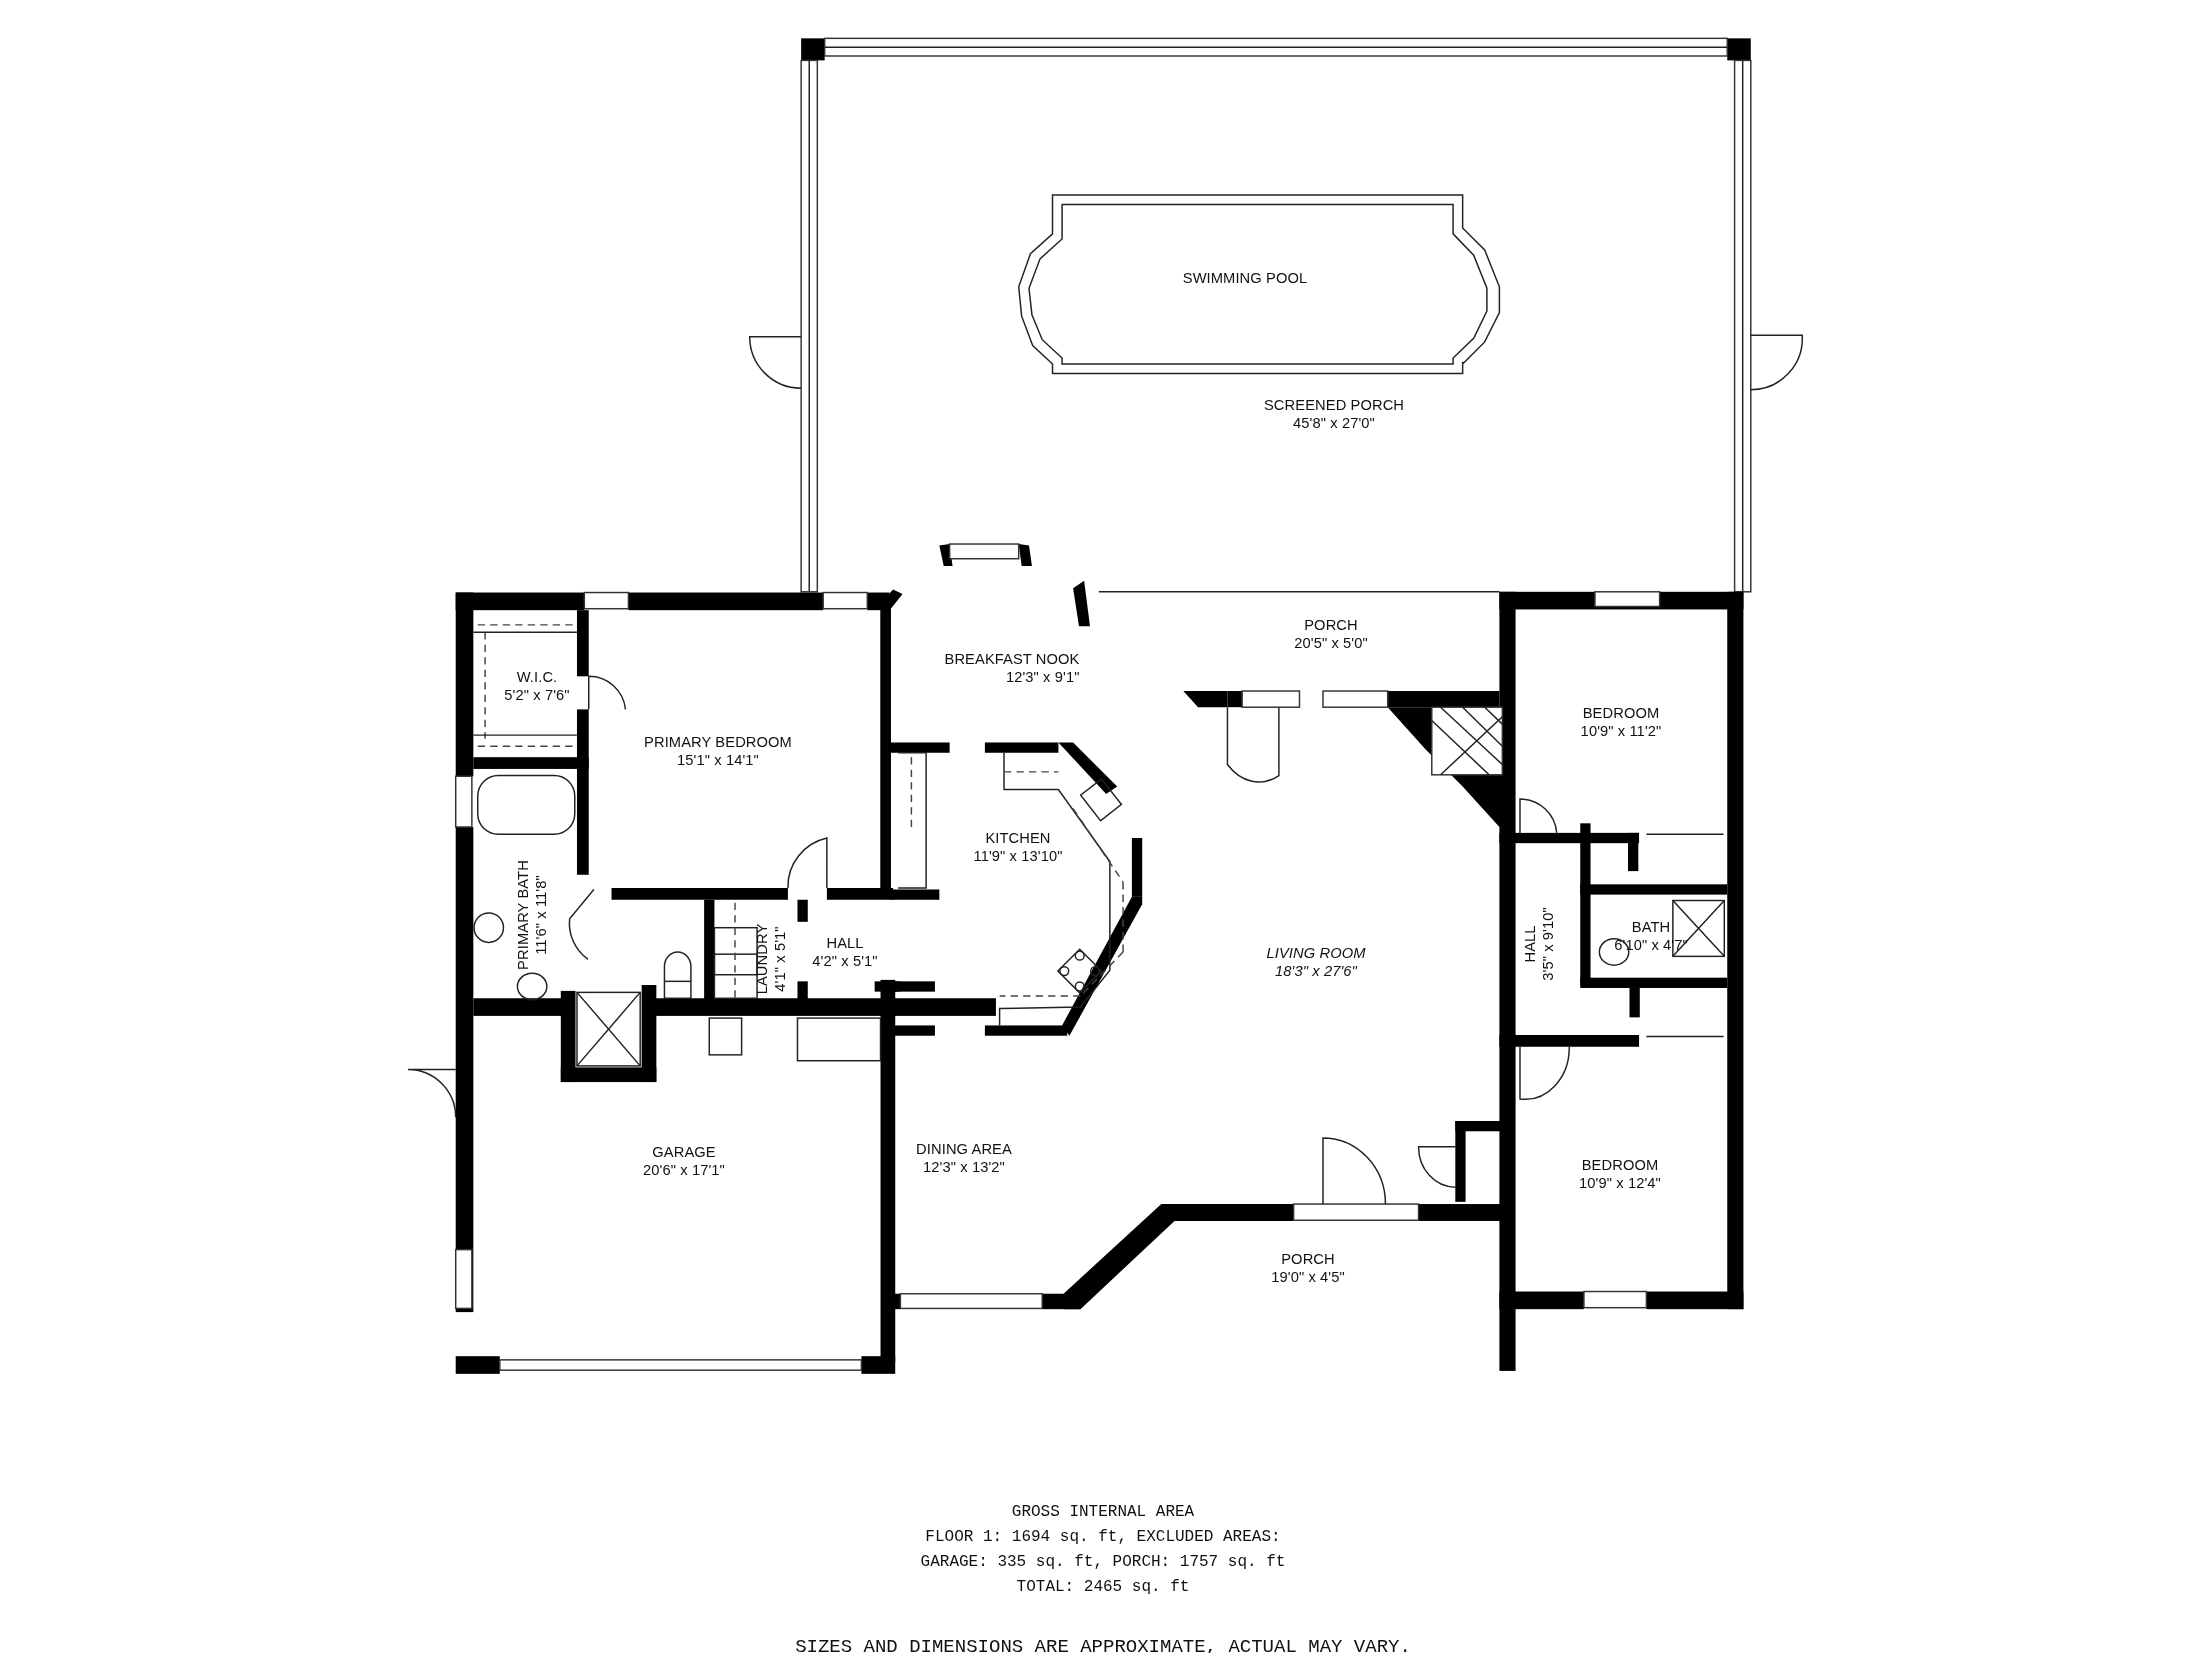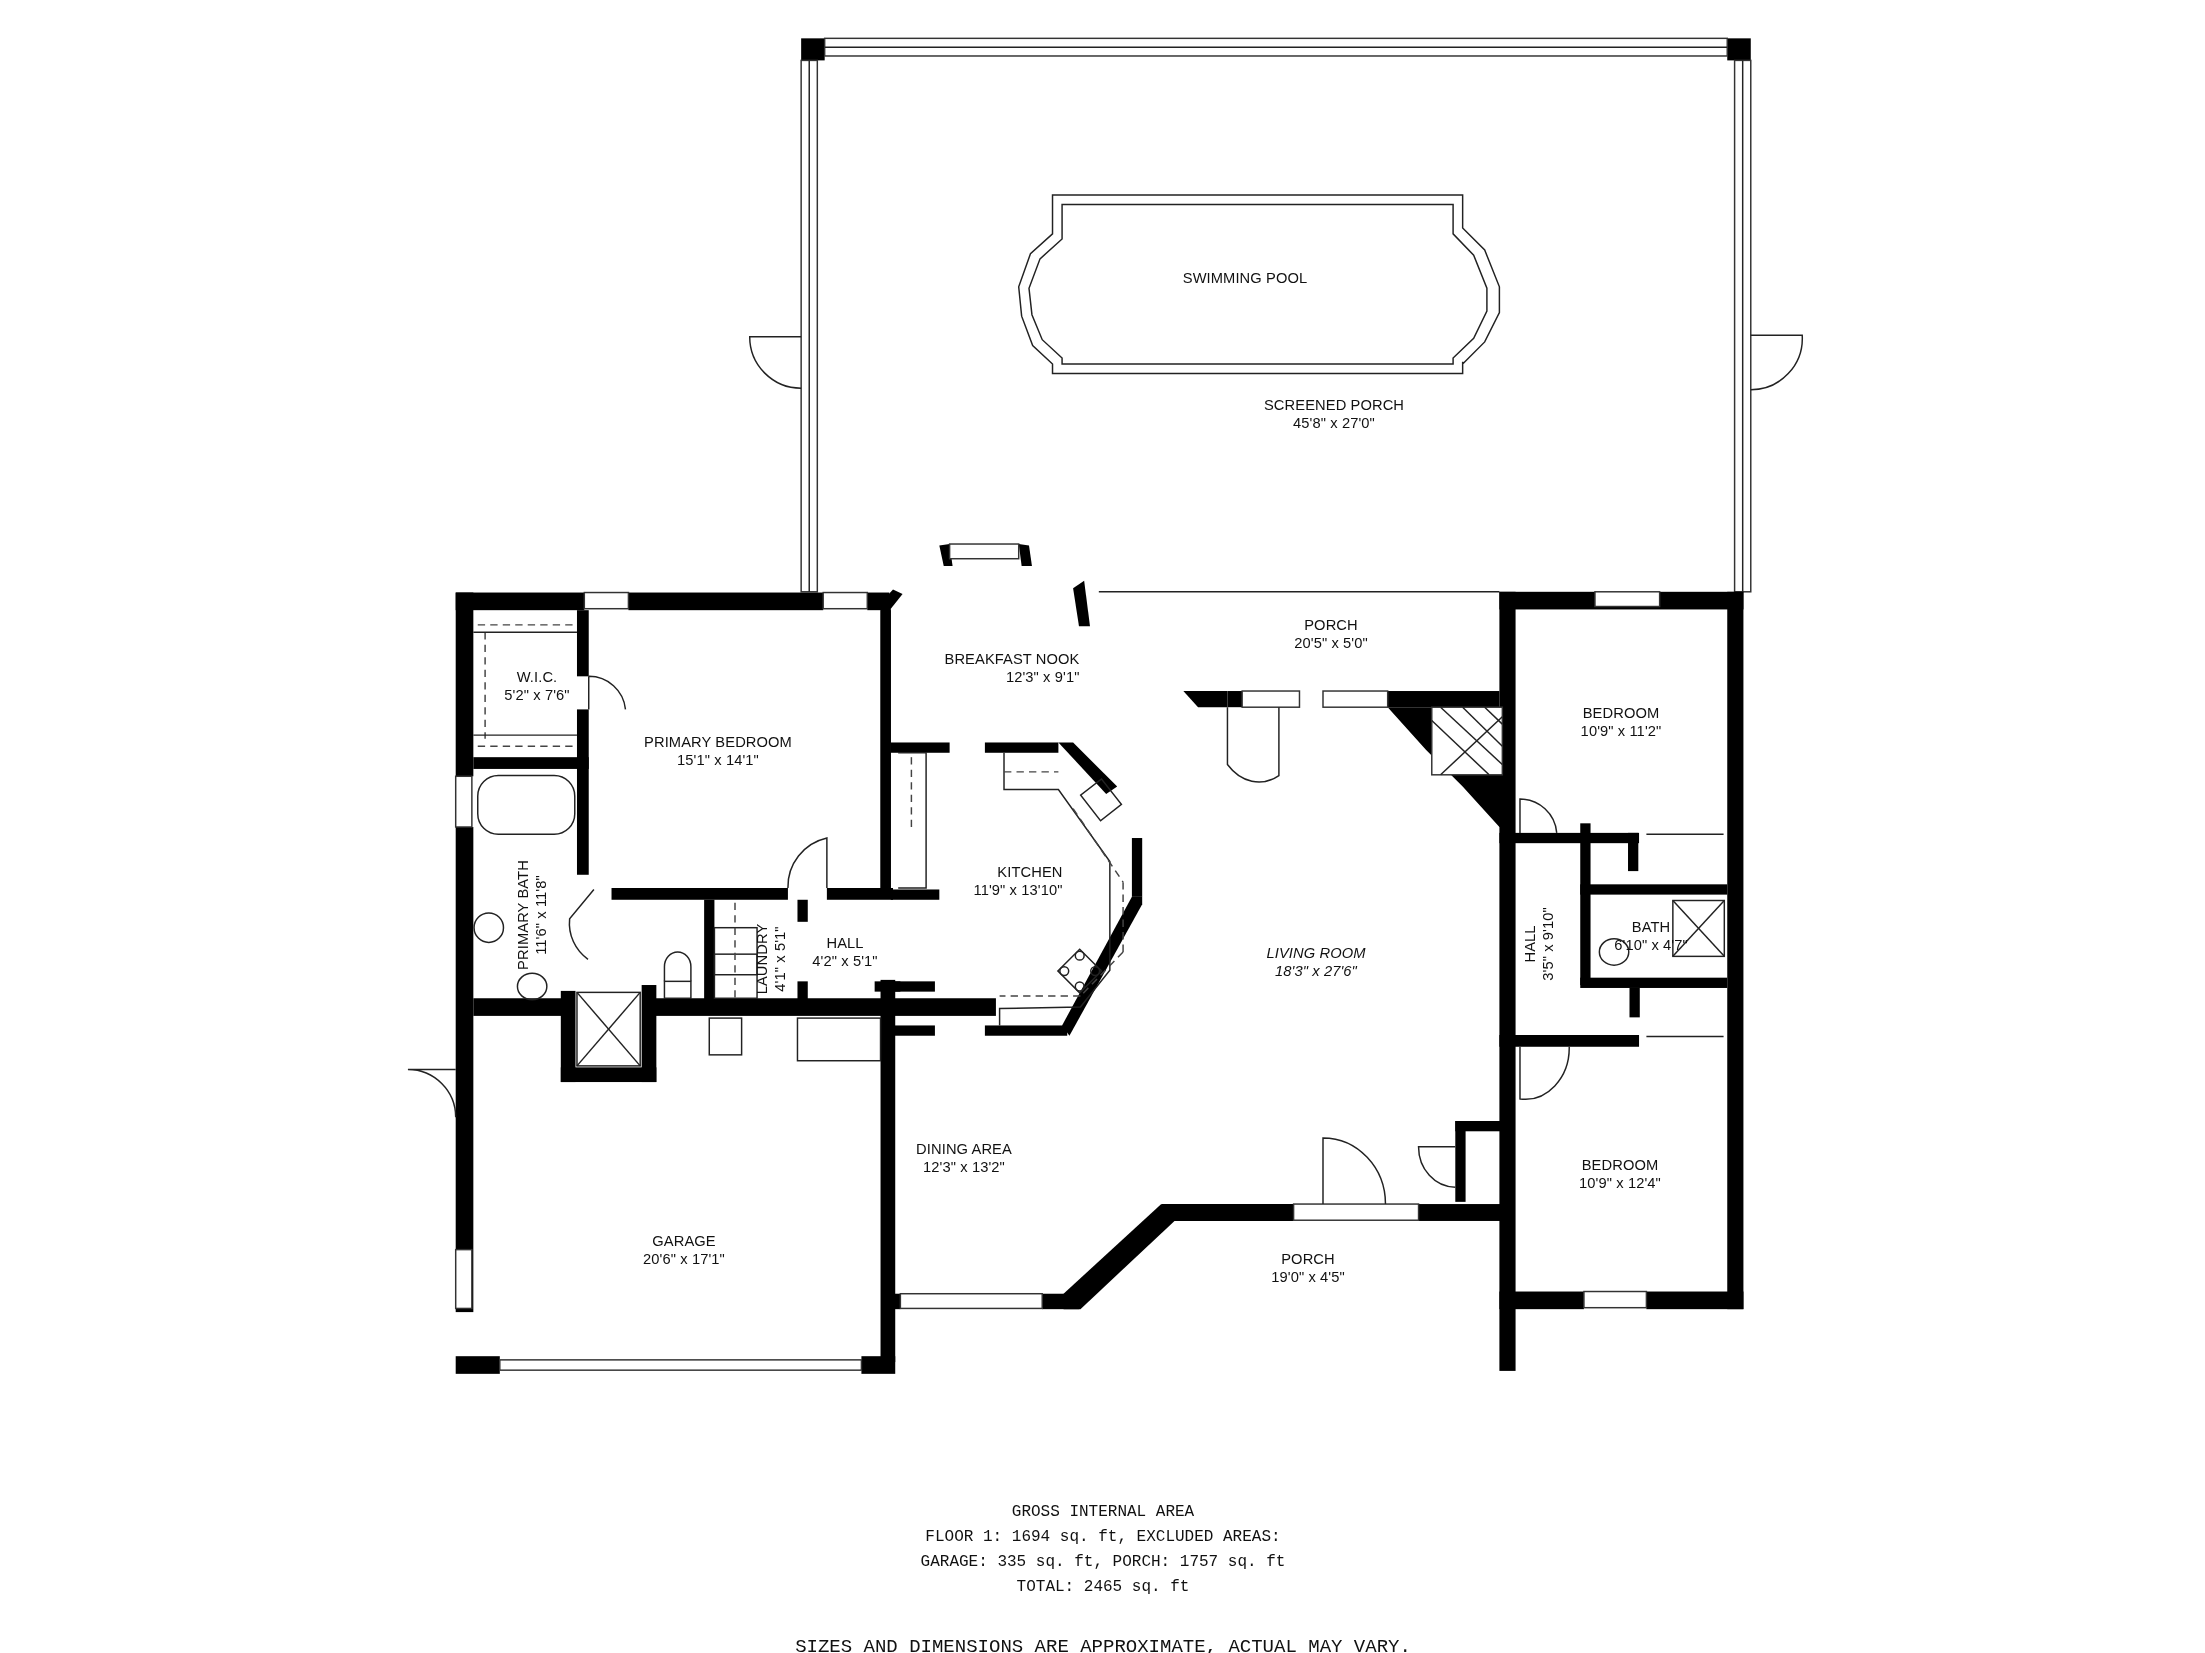--- a/index.html
+++ b/index.html
@@ -242,21 +242,21 @@
   <span class="dim">5'2" x 7'6"</span>
 </div>
 <div class="lbl" style="left:718px; top:752px;">
   <span class="name">PRIMARY BEDROOM</span>
   <span class="dim">15'1" x 14'1"</span>
 </div>
 <div class="lbl vert" style="left:533px; top:915px;">
   <span class="name">PRIMARY BATH</span>
   <span class="dim">11'6" x 11'8"</span>
 </div>
-<div class="lbl" style="left:1018px; top:882px;text-align:right;">
+<div class="lbl" style="left:1018px; top:848px;">
   <span class="name">KITCHEN</span>
   <span class="dim">11'9" x 13'10"</span>
 </div>
 <div class="lbl vert" style="left:772px; top:959px;">
   <span class="name">LAUNDRY</span>
   <span class="dim">4'1" x 5'1"</span>
 </div>
 <div class="lbl" style="left:845px; top:953px;">
   <span class="name">HALL</span>
   <span class="dim">4'2" x 5'1"</span>
@@ -278,21 +278,21 @@
   <span class="dim">6'10" x 4'7"</span>
 </div>
 <div class="lbl" style="left:1620px; top:1175px;">
   <span class="name">BEDROOM</span>
   <span class="dim">10'9" x 12'4"</span>
 </div>
 <div class="lbl" style="left:964px; top:1159px;">
   <span class="name">DINING AREA</span>
   <span class="dim">12'3" x 13'2"</span>
 </div>
-<div class="lbl" style="left:684px; top:1251px;">
+<div class="lbl" style="left:684px; top:1162px;">
   <span class="name">GARAGE</span>
   <span class="dim">20'6" x 17'1"</span>
 </div>
 <div class="lbl" style="left:1308px; top:1269px;">
   <span class="name">PORCH</span>
   <span class="dim">19'0" x 4'5"</span>
 </div>
 
 <div class="footer">
   <div>GROSS INTERNAL AREA</div>

